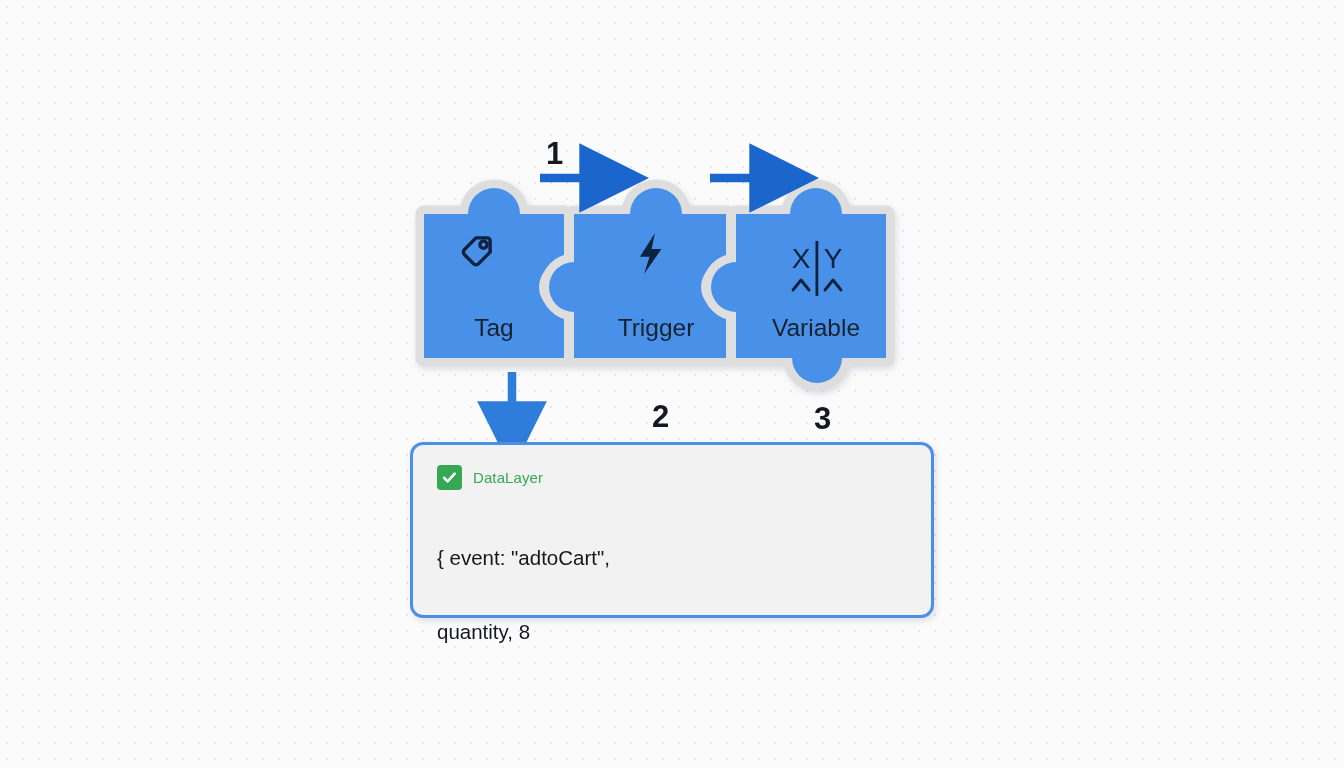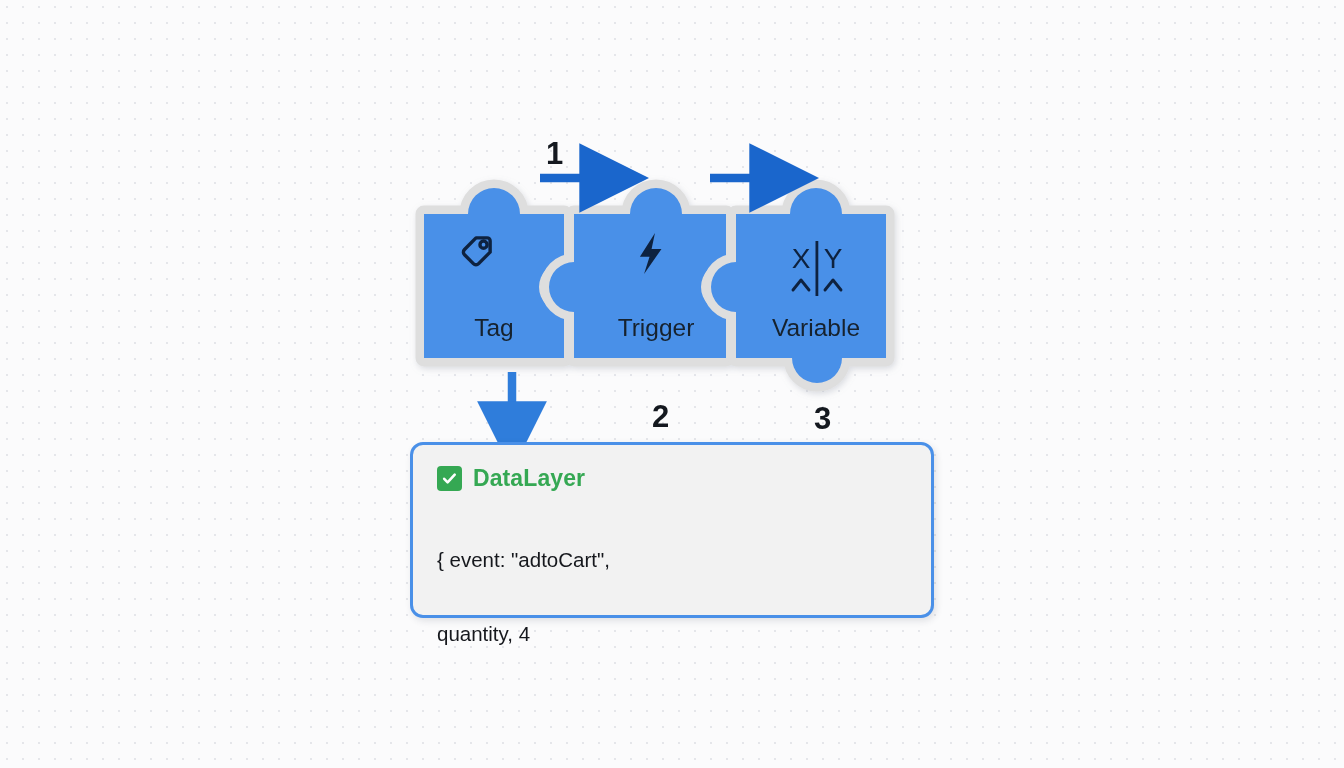--- a/index.html
+++ b/index.html
@@ -76,22 +76,22 @@
     background: #35a853;
     border-radius: 4px;
     display: flex;
     align-items: center;
     justify-content: center;
     flex: 0 0 auto;
   }
   #datalayer-check svg { display: block; }
   #datalayer-title {
     font-family: "Liberation Sans", sans-serif;
-    font-size: 23px;
-    font-weight: bold;
+    font-size: 15px;
+    font-weight: normal;
     color: #35a853;
     letter-spacing: 0.1px;
   }
   #datalayer-code {
     font-family: "Liberation Sans", sans-serif;
     font-size: 20.5px;
     color: #16181d;
     line-height: 24.6px;
     white-space: pre;
   }
@@ -209,16 +209,16 @@
   <div id="datalayer-header">
     <span id="datalayer-check">
       <svg width="17" height="17" viewBox="0 0 17 17" aria-hidden="true">
         <path d="M3.2 8.8 L6.6 12.3 L13.7 4.6" fill="none" stroke="#ffffff" stroke-width="2.6" stroke-linecap="round" stroke-linejoin="round"></path>
       </svg>
     </span>
     <span id="datalayer-title">DataLayer</span>
   </div>
   <div id="datalayer-code">
     <span class="code-line">{ event: "adtoCart",</span>
-    <span class="code-line">quantity, 4</span>
+    <span class="code-line">quantity, 8</span>
     
   </div>
 </div>
 
 </body></html>

